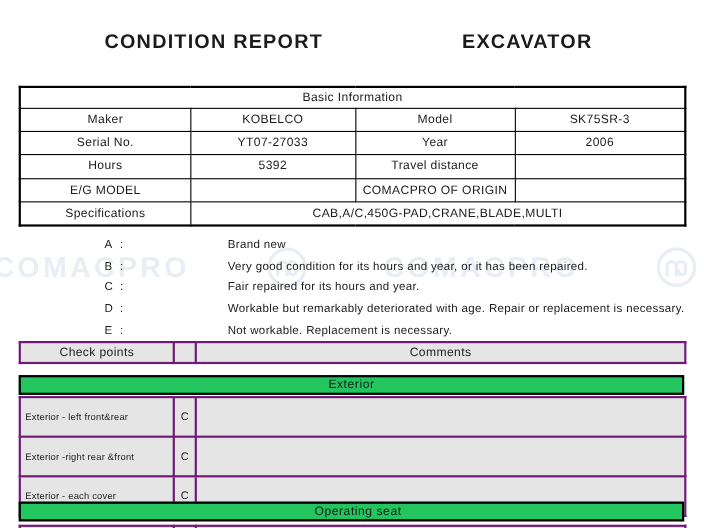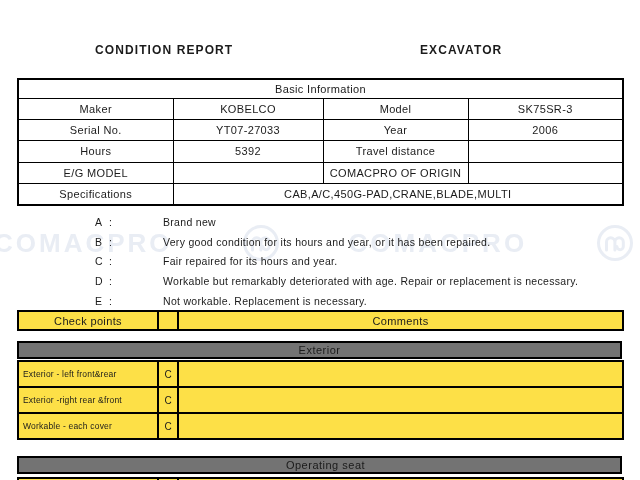--- a/index.html
+++ b/index.html
@@ -1,20 +1,20 @@
 <!DOCTYPE html>
 <html><head>
 <meta charset="utf-8">
 <style>
   * { margin: 0; padding: 0; box-sizing: border-box; }
   html, body { width: 640px; height: 480px; overflow: hidden; background: #ffffff; }
   body { font-family: "Liberation Sans", sans-serif; color: #1b1b1b; }
   #page { position: relative; width: 640px; height: 480px; background: #fff; overflow: hidden; }
 
-  .title { position: absolute; font-size: 12px; font-weight: 600; letter-spacing: 1.1px; color: #1b1b1b; white-space: nowrap; margin-top: 15px; }
+  .title { position: absolute; font-size: 18px; font-weight: 600; letter-spacing: 1.1px; color: #1b1b1b; white-space: nowrap; }
   .title-left  { left: 95px; top: 28px; }
   .title-right { left: 420px; top: 28px; }
 
   
   .watermark { position: absolute; left: -6px; top: 224px; width: 660px; height: 38px;
                display: flex; align-items: center; column-gap: 68px; overflow: hidden;
                z-index: 0; pointer-events: none; white-space: nowrap; }
   .wm-text { font-size: 26px; font-weight: 700; letter-spacing: 3px; color: #e9edf4; }
   .wm-logo { flex: 0 0 auto; }
 
@@ -25,34 +25,34 @@
               text-align: center; vertical-align: middle; overflow: hidden; white-space: nowrap; margin-left: 13px; }
   .basic tr.hrow td { height: 19px; }
   .basic tr.drow td { height: 21.4px; }
 
   
   .legend { position: absolute; left: 0; top: 212px; width: 640px; z-index: 1; }
   .legend-row { display: flex; align-items: center; height: 19.8px; padding-left: 95px;
                 font-size: 10.5px; letter-spacing: 0.3px; }
   .lg-code  { display: inline-block; width: 14px; }
   .lg-colon { display: inline-block; width: 54px; }
-  .lg-desc  { white-space: nowrap; }
+  .lg-desc  { white-space: nowrap; margin-left: 44px; }
 
   
   .check { position: absolute; left: 17px; width: 605px; border: 2px solid #000; z-index: 1; background: #fff; }
-  .check td { border: 2px solid #000000; vertical-align: middle; overflow: hidden; background: #fde047; }
+  .check td { border: 2px solid #701a75; vertical-align: middle; overflow: hidden; background: #e5e5e5; }
   .check-header { top: 310px; }
   .check-header td { height: 19px; font-size: 11px; letter-spacing: 0.35px; text-align: center; }
   .section-bar { position: absolute; left: 17px; width: 605px; border: 2px solid #000;
                  display: flex; align-items: center; justify-content: center;
-                 font-size: 11px; letter-spacing: 0.5px; background: #737373; z-index: 1; }
+                 font-size: 11px; letter-spacing: 0.5px; background: #22c55e; z-index: 1; }
   .bar-exterior { top: 341px; height: 18px; }
   .bar-seat     { top: 456px; height: 18px; padding-left: 12px; }
   .check-body { top: 360px; }
-  .check-body td { height: 26px; }
+  .check-body td { height: 36px; }
   .cp-label   { font-size: 8.5px; letter-spacing: 0.2px; text-align: left; padding-left: 4px; white-space: nowrap; }
   .cp-grade   { font-size: 10px; text-align: center; }
   .check-partial { top: 477px; }
   .check-partial td { height: 28px; }
 </style>
 </head>
 <body>
 
 <div id="page">
 
@@ -171,21 +171,21 @@
       <td class="cp-label">Exterior - left front&amp;rear</td>
       <td class="cp-grade">C</td>
       <td class="cp-comment"></td>
     </tr>
     <tr>
       <td class="cp-label">Exterior -right rear &amp;front</td>
       <td class="cp-grade">C</td>
       <td class="cp-comment"></td>
     </tr>
     <tr>
-      <td class="cp-label">Workable - each cover</td>
+      <td class="cp-label">Exterior - each cover</td>
       <td class="cp-grade">C</td>
       <td class="cp-comment"></td>
     </tr>
   </tbody>
     </table>
 
   <div class="section-bar bar-seat">Operating seat</div>
 
   <table class="check check-partial">
     <colgroup>

